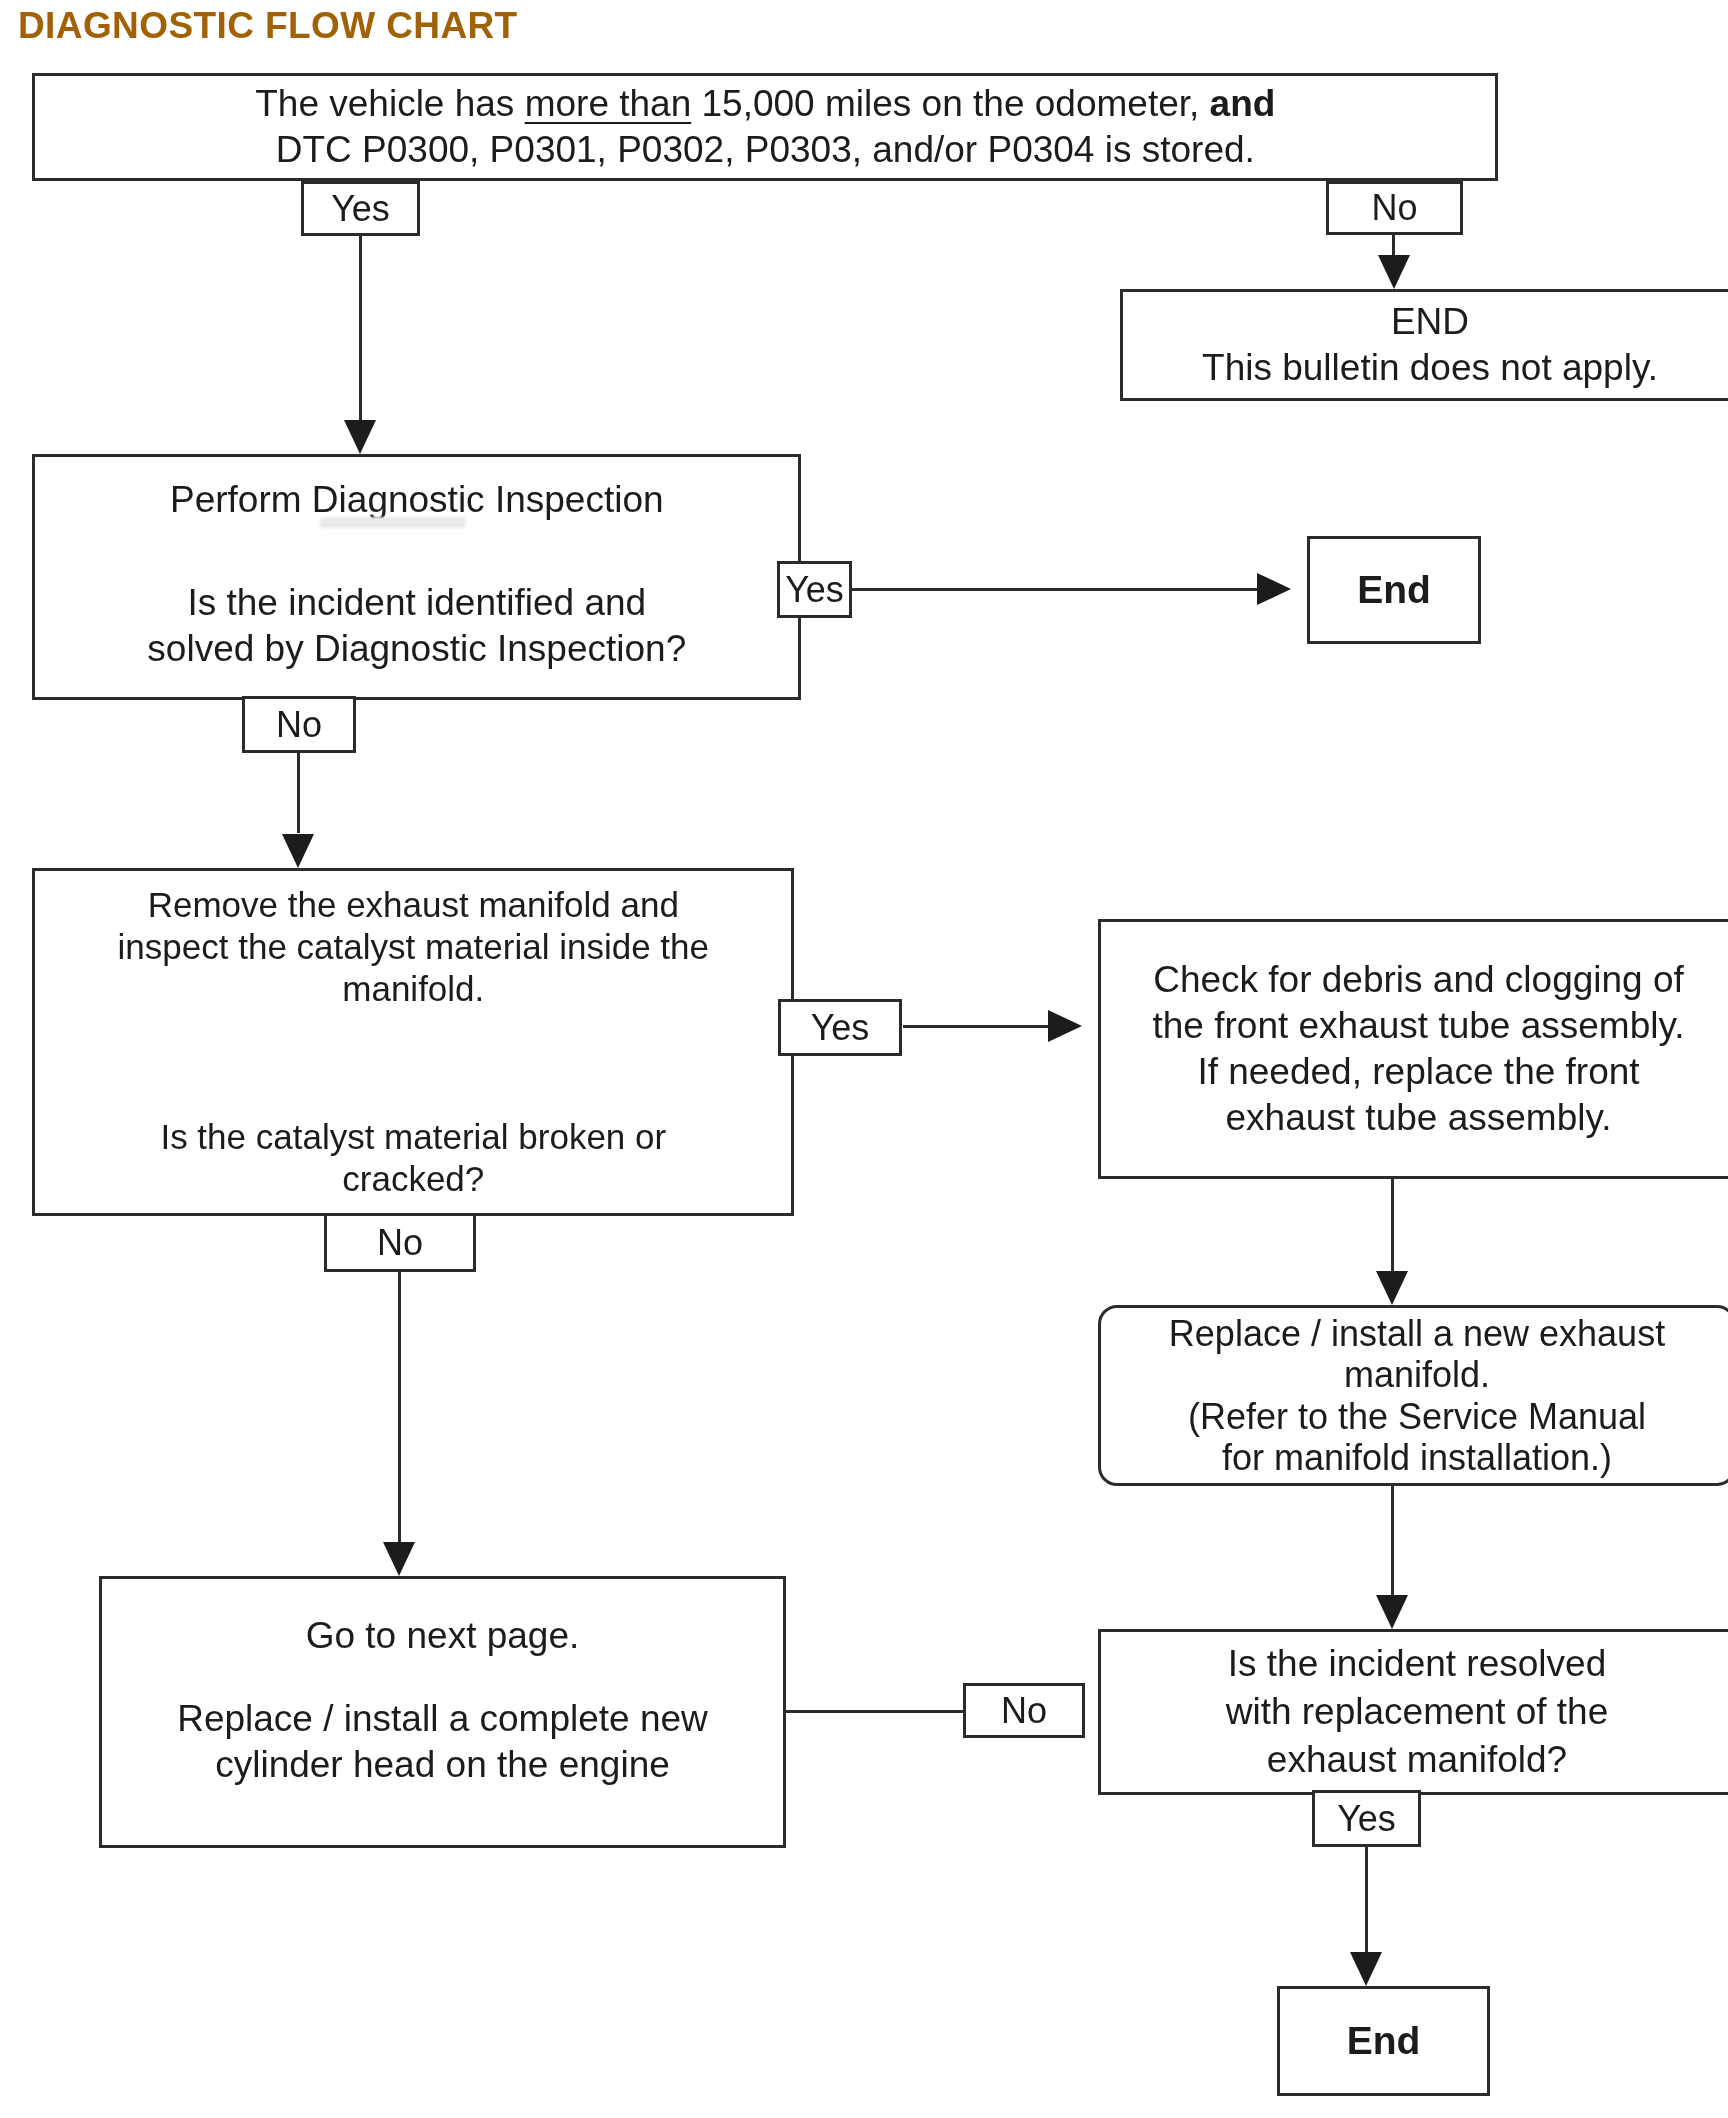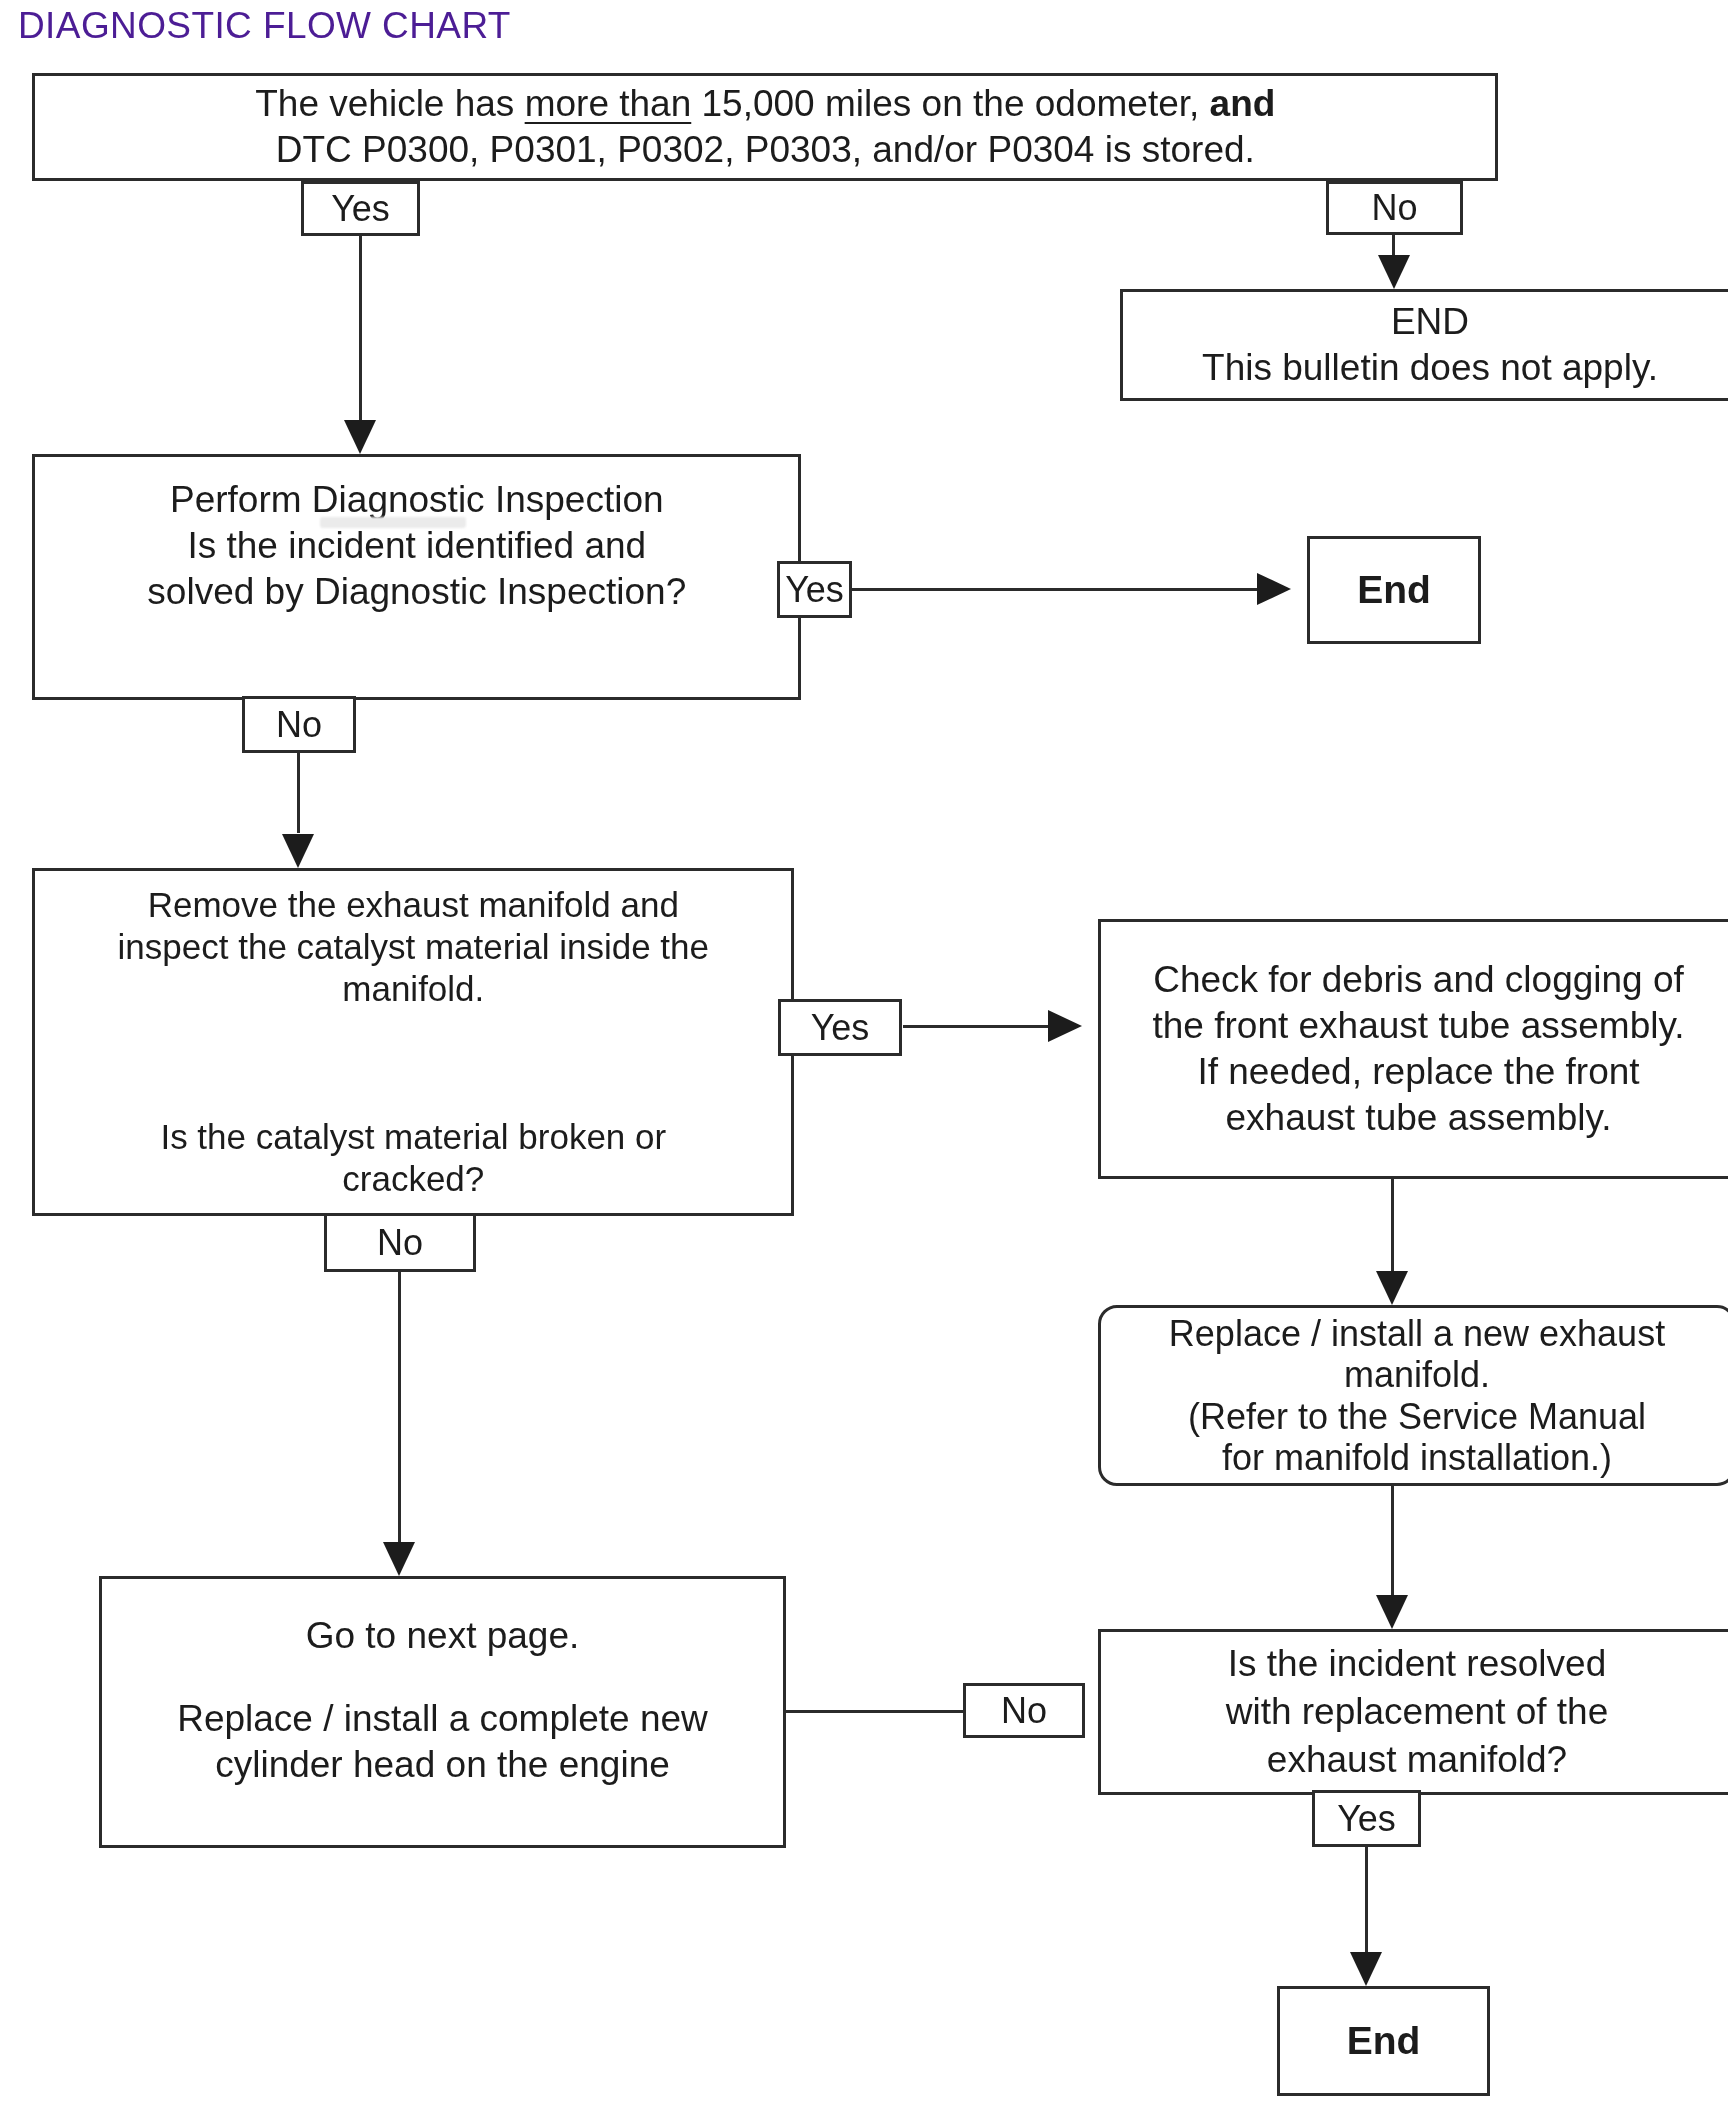--- a/index.html
+++ b/index.html
@@ -3,21 +3,21 @@
 <meta charset="utf-8">
 <style>
   * { box-sizing: border-box; }
   html,body { margin:0; padding:0; background:#ffffff; }
   .canvas {
     position:relative; width:1728px; height:2119px; background:#ffffff;
     font-family:"Liberation Sans", sans-serif; color:#1c1c1c;
   }
   .title {
     position:absolute; left:18px; top:4.9px;
-    font-size:37px; font-weight:400; letter-spacing:0.4px; color:#4c1d95;
+    font-size:37px; font-weight:700; letter-spacing:0.4px; color:#a16207;
   }
   .box {
     position:absolute; border:3.3px solid #2b2b2b; background:#fff;
     display:flex; flex-direction:column; align-items:center;
     text-align:center; font-size:37px; line-height:1.25;
     white-space:pre-line; z-index:1;margin-left:16px;
   }
   .lbl {
     position:absolute; border:3.3px solid #2b2b2b; background:#fff;
     display:flex; align-items:center; justify-content:center;
@@ -62,21 +62,21 @@
   <div class="vline" style="left:1392px; top:233px; height:23px;"></div>
   <div class="arr-d" style="left:1378px; top:255px;"></div>
   <div class="box center-v" style="left:1104px; top:289px; width:620px; height:112px;">
     <div>END
 This bulletin does not apply.</div>
   </div>
 
   <div class="vline" style="left:359px; top:234px; height:187px;"></div>
   <div class="arr-d" style="left:344px; top:420px;"></div>
 
-  <div class="box" style="left:16.3px; top:454px; width:769px; height:246px; padding:19.5px 16.3px 24.4px 16.3px;">
+  <div class="box" style="left:16.3px; top:454px; width:769px; height:246px; justify-content:space-between; padding:19.5px 16.3px 24.4px 16.3px;">
     <div>Perform Diagnostic Inspection</div>
     <div class="ghost"></div>
     <div>Is the incident identified and
 solved by Diagnostic Inspection?</div>
   </div>
 
   <div class="lbl" style="left:777px; top:561px; width:75px; height:57px;">Yes</div>
   <div class="hline" style="left:852px; top:588px; width:407px;"></div>
   <div class="arr-r" style="left:1257px; top:573px;"></div>
   <div class="box center-v bold" style="left:1291px; top:536px; width:174px; height:108px; font-size:39px;">

